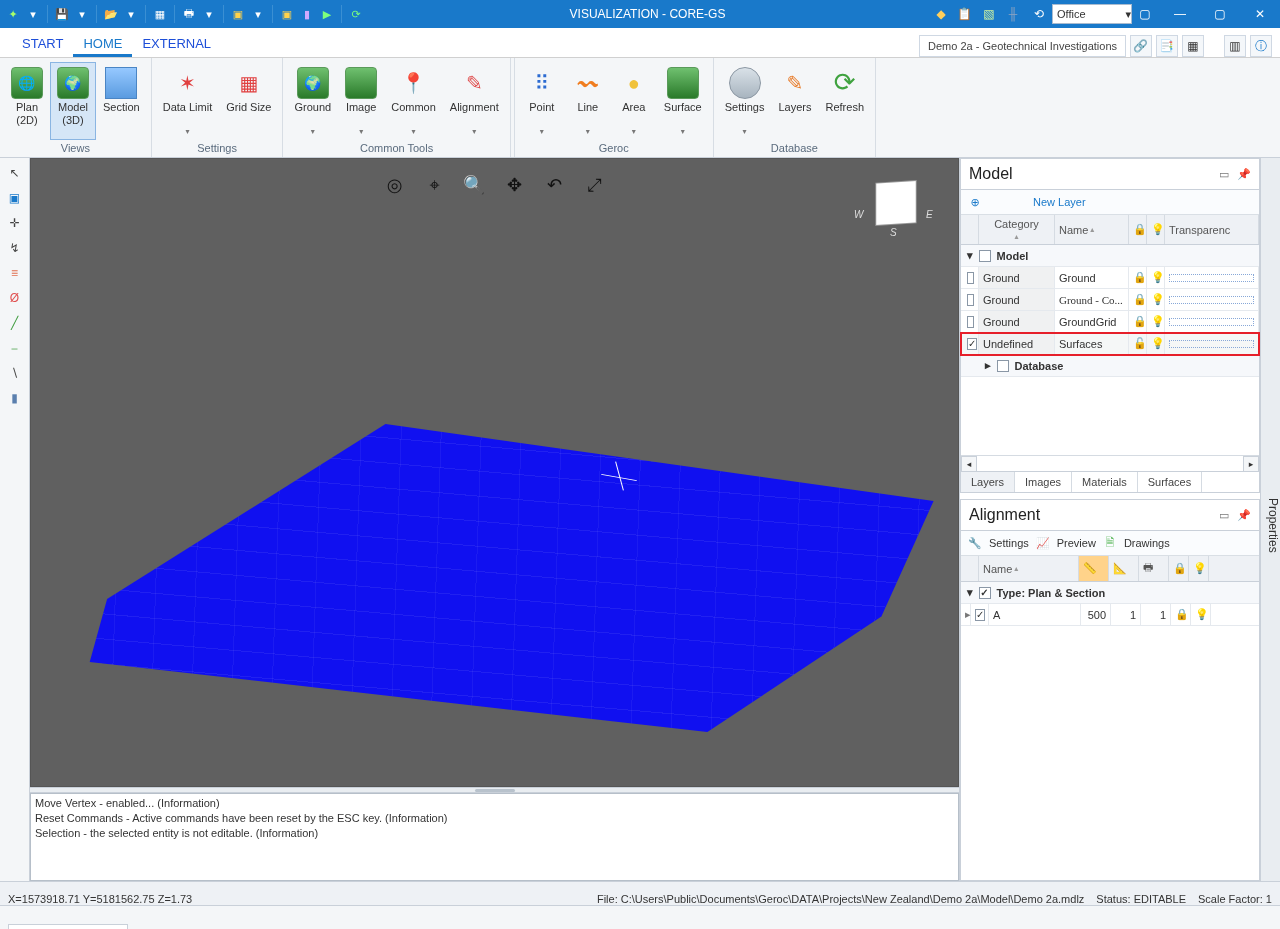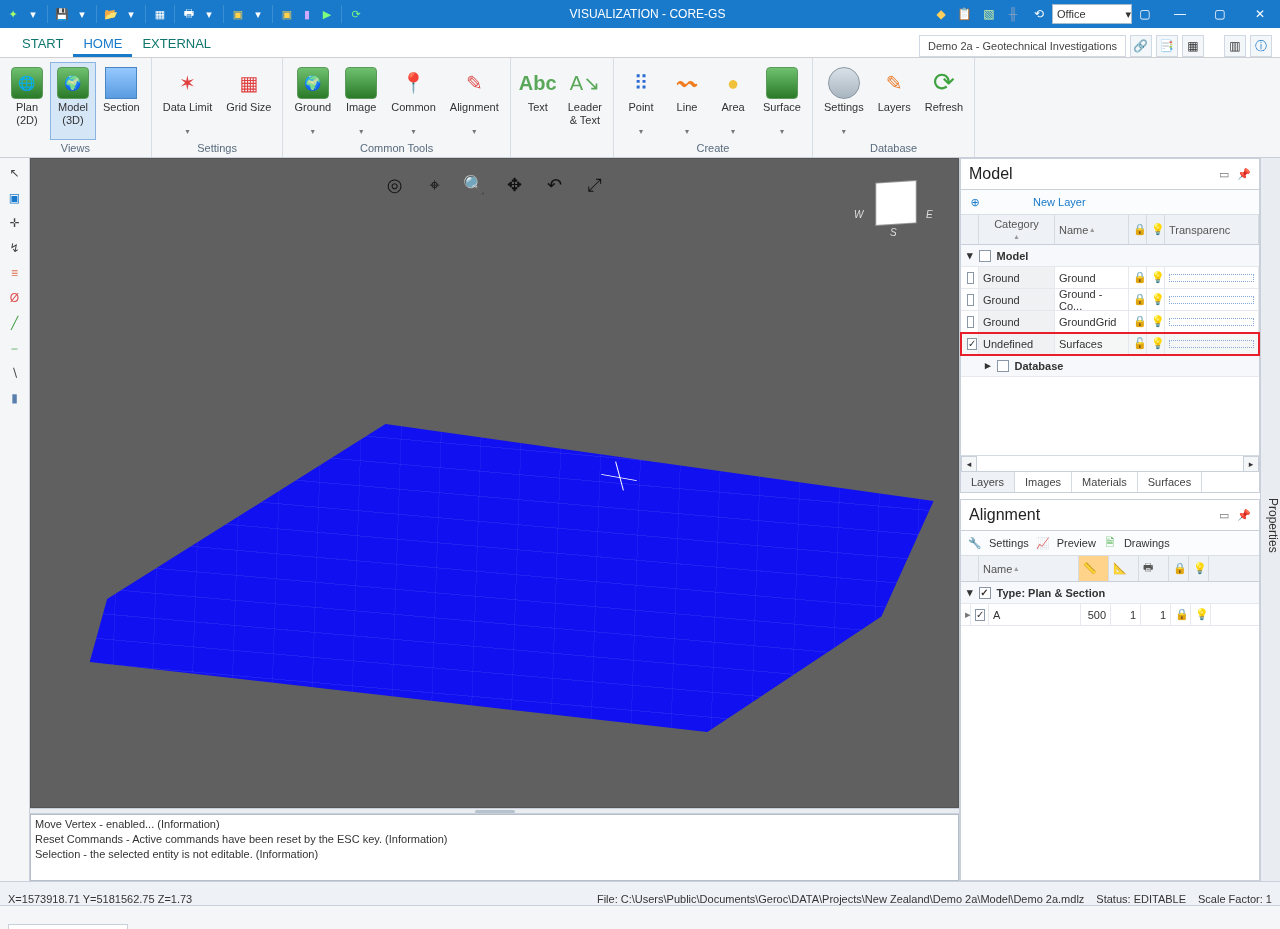--- a/index.html
+++ b/index.html
@@ -11,21 +11,21 @@
 .titlebar .qat .qbtn { width: 18px; height: 18px; display:flex; align-items:center; justify-content:center; font-size:11px; cursor:pointer; color:#fff;}
 .titlebar .qat .sep { width:1px; height:18px; background:#3a8fd3; margin:0 3px;}
 .titlebar .title { flex:1; text-align:center; font-size:12px; }
 .titlebar .right { display:flex; align-items:center; gap:2px; padding-right:4px;}
 .titlebar .right .qbtn { width:22px; height:22px; display:flex; align-items:center; justify-content:center; cursor:pointer;}
 .titlebar .office-sel { width:80px; height:20px; background:#fff; border:1px solid #a9bbcf; font-size:11px; padding-left:4px; display:flex; align-items:center; justify-content:space-between; color:#333;}
 .titlebar .winbtn { width:40px; height:28px; display:flex; align-items:center; justify-content:center; cursor:pointer; color:#fff;}
 
 
 .menubar { height: 30px; background:#fff; display:flex; align-items:flex-end; border-bottom:1px solid #d0d0d0; padding-left:12px;}
-.menubar .tab { padding:4px 10px 6px 10px; font-size:13px; color:#0f766e; cursor:pointer;}
+.menubar .tab { padding:4px 10px 6px 10px; font-size:13px; color:#1d4ed8; cursor:pointer;}
 .menubar .tab.active { color:#1979ca; border-bottom:3px solid #1979ca; padding-bottom:3px;}
 .menubar .right-side { margin-left:auto; display:flex; align-items:center; gap:4px; padding-right:8px;border-radius:9px;}
 .menubar .proj-box { border:1px solid #cfd8e3; height:22px; display:flex; align-items:center; padding:0 8px; font-size:11px; color:#444;}
 .menubar .ricon { width:22px; height:22px; border:1px solid #cfd8e3; display:flex; align-items:center; justify-content:center; background:#f4f7fa;}
 
 
 .ribbon { height: 100px; background:#f4f6f8; border-bottom:1px solid #c9d0d9; display:flex;}
 .ribbon .group { border-right:1px solid #d7dde4; display:flex; flex-direction:column; }
 .ribbon .group .items { display:flex; flex:1; align-items:center; padding:4px 4px 0 4px;}
 .ribbon .group .lbl { text-align:center; font-size:11px; color:#5a6b7d; padding:2px 0 4px;}
@@ -39,21 +39,21 @@
 .left-toolbar { width:30px; background:#f4f6f8; border-right:1px solid #c9d0d9; display:flex; flex-direction:column; align-items:center; padding-top:4px; gap:3px;}
 .left-toolbar .tbtn { width:22px; height:22px; display:flex; align-items:center; justify-content:center; font-size:12px; color:#444; cursor:pointer; border:1px solid transparent;}
 
 .center { flex:1; display:flex; flex-direction:column; border-right:1px solid #c9d0d9;}
 .viewport { flex:1; background:#606060; position:relative; border:1px solid #555;}
 .view-float-toolbar { position:absolute; top:12px; left:50%; transform:translateX(-50%); display:flex; gap:12px;}
 .view-float-toolbar .vbtn { width:28px; height:28px; display:flex; align-items:center; justify-content:center; font-size:18px; color:#111; cursor:pointer;}
 .resizer-h { height:6px; background:#e9edf1; border-top:1px solid #c9d0d9; border-bottom:1px solid #c9d0d9; cursor:ns-resize; display:flex; align-items:center; justify-content:center;}
 .resizer-h::after{content:"";width:40px;height:3px;background:#b8c2cc;border-radius:2px;}
 
-.loglist { height:67px; border:1px solid #b6bfc9; background:#fff; overflow-y:scroll; font-size:11px; padding:2px 4px; line-height:1.35; color:#333;}
+.loglist { height:88px; border:1px solid #b6bfc9; background:#fff; overflow-y:scroll; font-size:11px; padding:2px 4px; line-height:1.35; color:#333;}
 
 
 .right-panels { width:320px; display:flex;}
 .prop-tab { width:20px; background:#e9edf1; border-left:1px solid #c9d0d9; writing-mode:vertical-rl; text-align:center; padding-top:12px; font-size:12px; color:#333; cursor:pointer;}
 .panels-stack { flex:1; display:flex; flex-direction:column; }
 .panel { border:1px solid #c9d0d9; display:flex; flex-direction:column; }
 .panel-hd { background:#fff; padding:6px 8px; font-size:16px; color:#222; border-bottom:1px solid #c9d0d9; display:flex; align-items:center; justify-content:space-between;}
 .panel-hd .hicons{display:flex; gap:8px; color:#7a7a7a; font-size:11px;}
 .panel-toolbar { display:flex; align-items:center; gap:6px; padding:4px 6px; font-size:11px; border-bottom:1px solid #d9dfe5; background:#fafcfe;}
 .panel-toolbar .tico{width:16px;height:16px;display:inline-flex;align-items:center;justify-content:center;}
@@ -233,31 +233,20 @@
      <div class="rbtn">
           <div class="ricon-lg" style="color:#e05050;">✎</div>
           <span>Alignment</span>
           <span class="dd">▾</span>
         </div>
     </div>
     <div class="lbl">Common Tools</div>
   </div>
 
   <div class="group">
-    <div class="items">
-     <div class="rbtn">
-          <div class="ricon-lg" style="color:#59a859;font-weight:bold;">Abc</div>
-          <span>Text</span>
-        </div>
-     <div class="rbtn">
-          <div class="ricon-lg" style="color:#59a859;">A↘</div>
-          <span>Leader</span>
-          <span>&amp; Text</span>
-        </div>
-    </div>
     <div class="lbl">&nbsp;</div>
   </div>
 
   <div class="group">
     <div class="items">
      <div class="rbtn">
           <div class="ricon-lg" style="color:#2c6bd1;">⠿</div>
           <span>Point</span>
           <span class="dd">▾</span>
         </div>
@@ -272,21 +261,21 @@
           <span class="dd">▾</span>
         </div>
      <div class="rbtn">
           <div class="ricon-lg">
             <div class="globe-icon"></div>
           </div>
           <span>Surface</span>
           <span class="dd">▾</span>
         </div>
     </div>
-    <div class="lbl">Create</div>
+    <div class="lbl">Geroc</div>
   </div>
 
   <div class="group">
     <div class="items">
      <div class="rbtn">
           <div class="ricon-lg">
             <div class="gear-icon"></div>
           </div>
           <span>Settings</span>
           <span class="dd">▾</span>
@@ -394,21 +383,21 @@
               <div class="cell" style="width:18px;color:#bbb;">💡</div>
             <div class="cell" style="flex:1;">
                 <div style="width:100%;height:8px;border:1px dotted #88a8d8;"></div>
               </div>
           </div>
           <div class="row">
             <div class="cell" style="width:18px;padding-left:6px;">
                 <span class="cbox"></span>
               </div>
             <div class="cell" style="width:76px;background:#f0f1f2;">Ground</div>
-            <div class="cell" style="width:74px;">Ground - Co...</div>
+            <div class="cell" style="width:74px;font-family:Liberation Serif, serif;">Ground - Co...</div>
             <div class="cell" style="width:18px;">🔒</div>
               <div class="cell" style="width:18px;color:#f4c22f;">💡</div>
             <div class="cell" style="flex:1;">
                 <div style="width:100%;height:8px;border:1px dotted #88a8d8;"></div>
               </div>
           </div>
           <div class="row">
             <div class="cell" style="width:18px;padding-left:6px;">
                 <span class="cbox"></span>
               </div>

